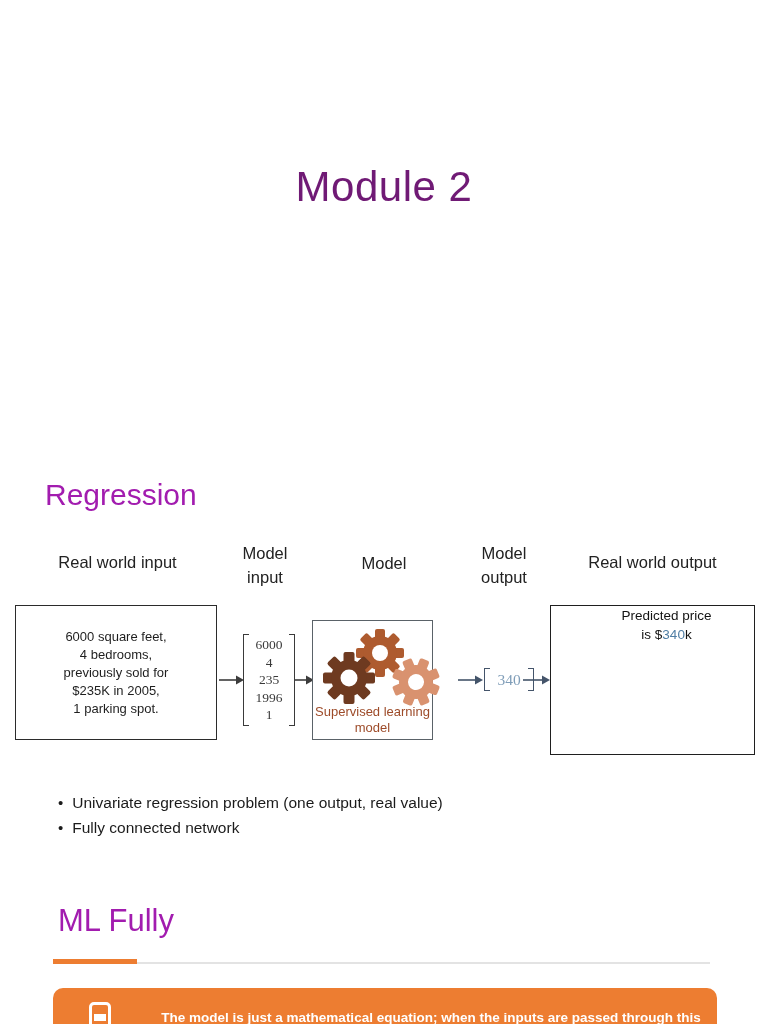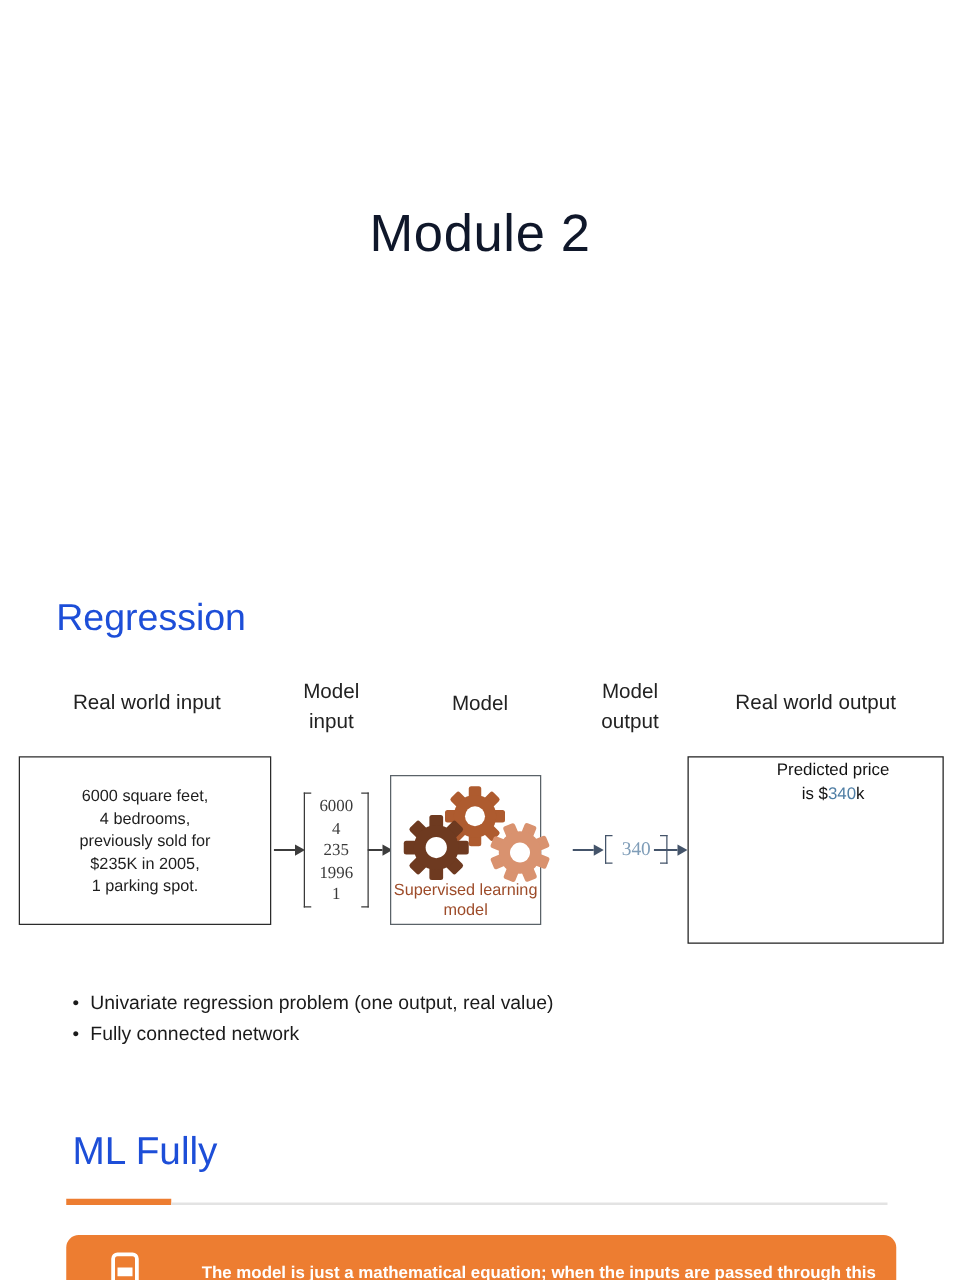--- a/index.html
+++ b/index.html
@@ -3,24 +3,24 @@
 <meta charset="utf-8">
 <style>
   html,body{margin:0;padding:0;background:#fff;}
   #page{
     position:relative;width:768px;height:1024px;overflow:hidden;
     background:#ffffff;font-family:"Liberation Sans",sans-serif;color:#1a1a1a;
   }
   
   .deck-title{
     position:absolute;left:0;right:0;top:163px;text-align:center;
-    font-size:42px;font-weight:300;letter-spacing:.5px;color:#0f172a;
-  }
-  
-  .sec-heading{position:absolute;font-size:30px;font-weight:300;color:#1d4ed8;}
+    font-size:42px;font-weight:300;letter-spacing:.5px;color:#701a75;
+  }
+  
+  .sec-heading{position:absolute;font-size:30px;font-weight:300;color:#a21caf;}
   #regression-heading{left:45px;top:478px;}
   #mlmodel-heading{left:58px;top:903px;font-size:31px;}
   
   .col-label{position:absolute;font-size:16.5px;color:#222;text-align:center;line-height:24px;}
   
   .dia-box{position:absolute;background:#fff;border:1.6px solid #2b2b2b;box-sizing:border-box;}
   #input-box{left:15px;top:605px;width:202px;height:135px;display:flex;align-items:center;justify-content:center;}
   #input-box .lines{font-size:13px;line-height:18px;text-align:center;color:#1e1e1e;}
   #output-box{left:550px;top:605px;width:205px;height:150px;display:flex;align-items:flex-start;justify-content:center;border-color:#1f1f1f;padding-left:28px;}
   #output-box .lines{font-size:13.5px;line-height:19px;text-align:center;color:#121212;}

